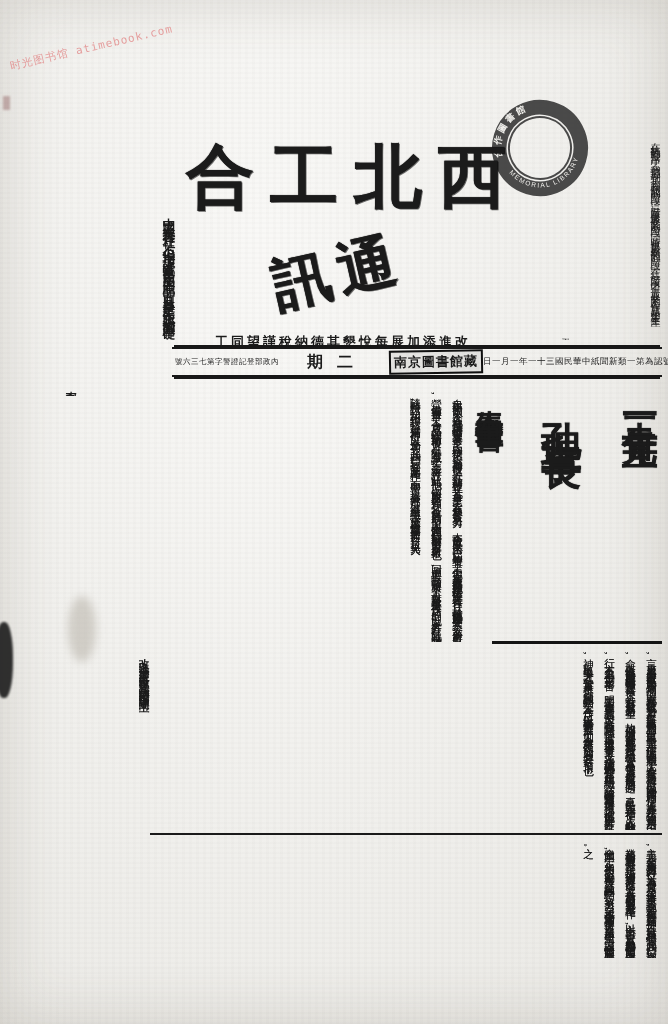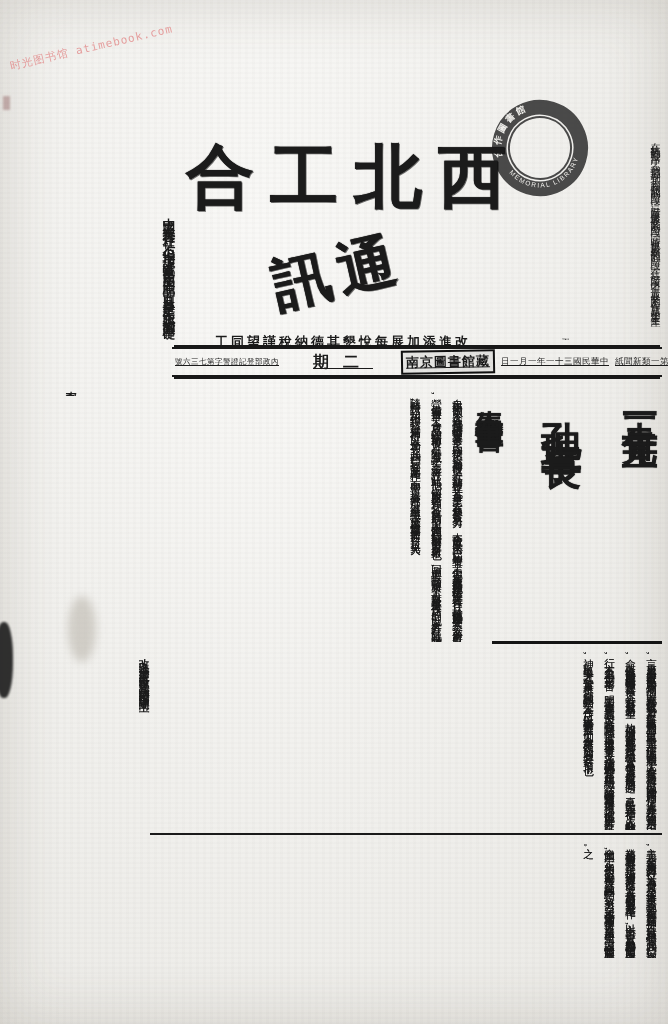--- a/index.html
+++ b/index.html
@@ -52,21 +52,21 @@
   }
   .publisher{
     position:absolute;left:208px;top:333px;width:270px;text-align:center;
     font-size:13px;font-weight:700;letter-spacing:3px;
   }
 
   .issue-bar{
     position:absolute;left:172px;top:347px;width:490px;height:30px;box-sizing:border-box;
     border-top:2px solid #181818;border-bottom:2px solid #181818;
     box-shadow:0 -4px 0 -2px #181818, 0 4px 0 -2px #181818;
-    display:flex;align-items:center;padding:0 3px;gap:6px;text-decoration:underline;
+    display:flex;align-items:center;padding:0 3px;
   }
   .issue-bar .reg{font-size:7.5px;letter-spacing:.5px;flex:0 0 auto;}
   .issue-bar .no{font-size:16px;font-weight:700;letter-spacing:14px;margin-left:28px;flex:0 0 auto;}
   .issue-bar .stamp-box{
     margin-left:22px;border:2px solid #101010;padding:1px 3px;
     font-size:13px;font-weight:700;letter-spacing:1px;transform:rotate(-1deg);
     background:rgba(0,0,0,.06);flex:0 0 auto;
   }
   .issue-bar .date{font-size:8.5px;letter-spacing:.5px;margin-left:0;flex:0 0 auto;}
   .issue-bar .postal{font-size:8.5px;letter-spacing:.5px;margin-left:auto;flex:0 0 auto;}

